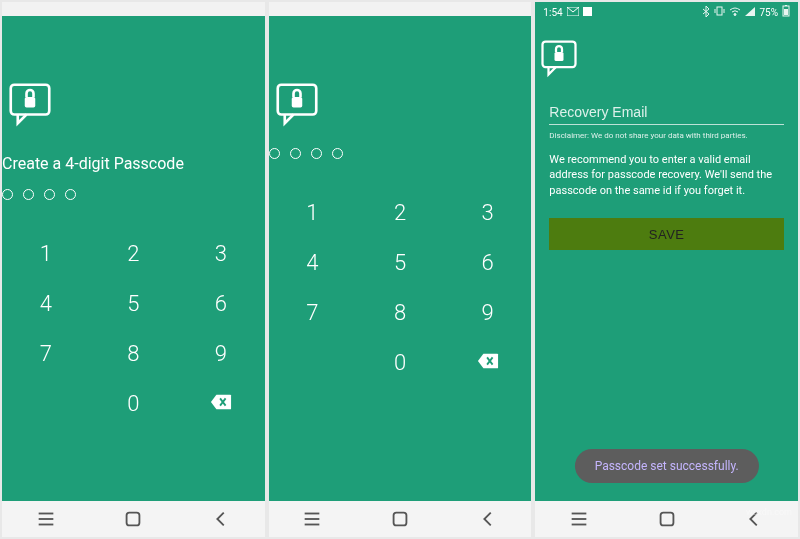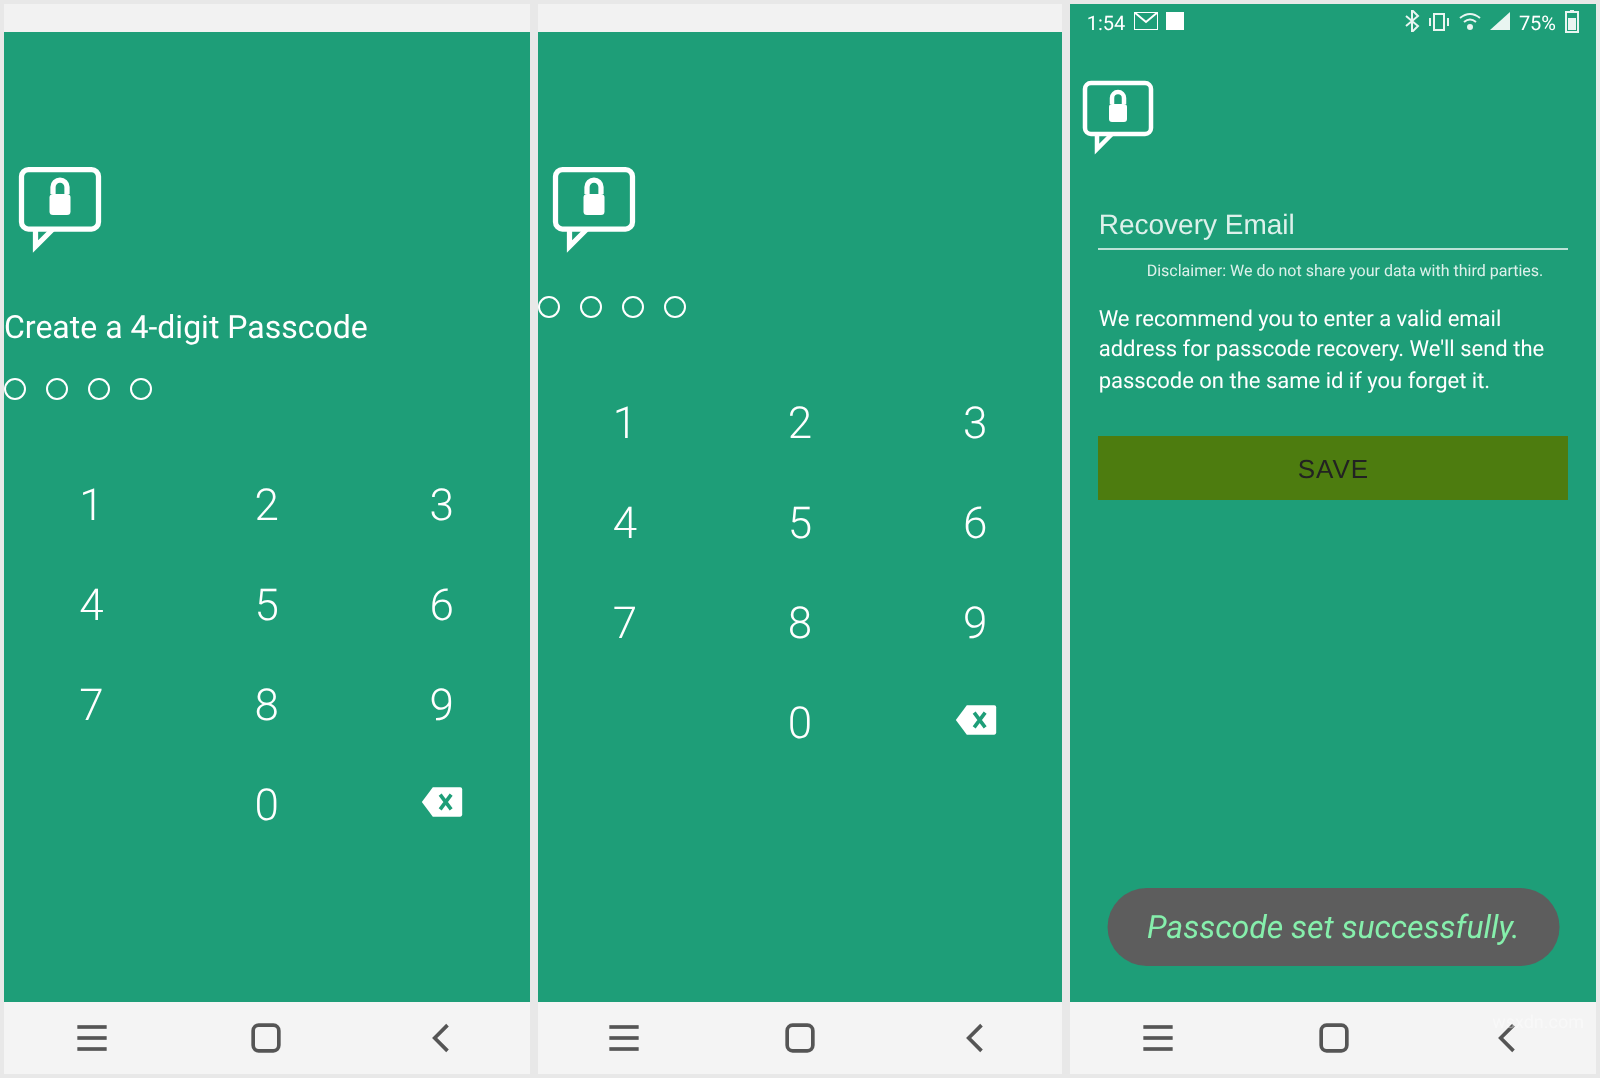--- a/index.html
+++ b/index.html
@@ -119,21 +119,20 @@
     font-size: 14px;
     padding: 4px 0;
     outline: none;
     width: 100%;
   }
   .input-line::placeholder { color: rgba(255,255,255,0.85); }
   .disclaimer {
     margin-top: 6px;
     font-size: 8px;
     color: rgba(255,255,255,0.85);
-    margin-left: 24px;
   }
   .help {
     margin-top: 12px;
     font-size: 11px;
     line-height: 1.4;
     color: #fff;
   }
   .save-btn {
     margin-top: 20px;
     background: #4d7c0f;
@@ -144,26 +143,25 @@
     font-weight: 500;
     letter-spacing: .5px;
     cursor: pointer;
   }
   .toast {
     position: absolute;
     bottom: 54px;
     left: 50%;
     transform: translateX(-50%);
     background: #5d5d5d;
-    color: #86efac;
+    color: #c4b5fd;
     border-radius: 20px;
     padding: 10px 20px;
-    font-size: 16px;
+    font-size: 12px;
     white-space: nowrap;
-    font-style: italic;
   }
 
   
   .nav {
     height: 36px;
     background: #f4f4f4;
     display: flex;
     justify-content: space-around;
     align-items: center;
   }

